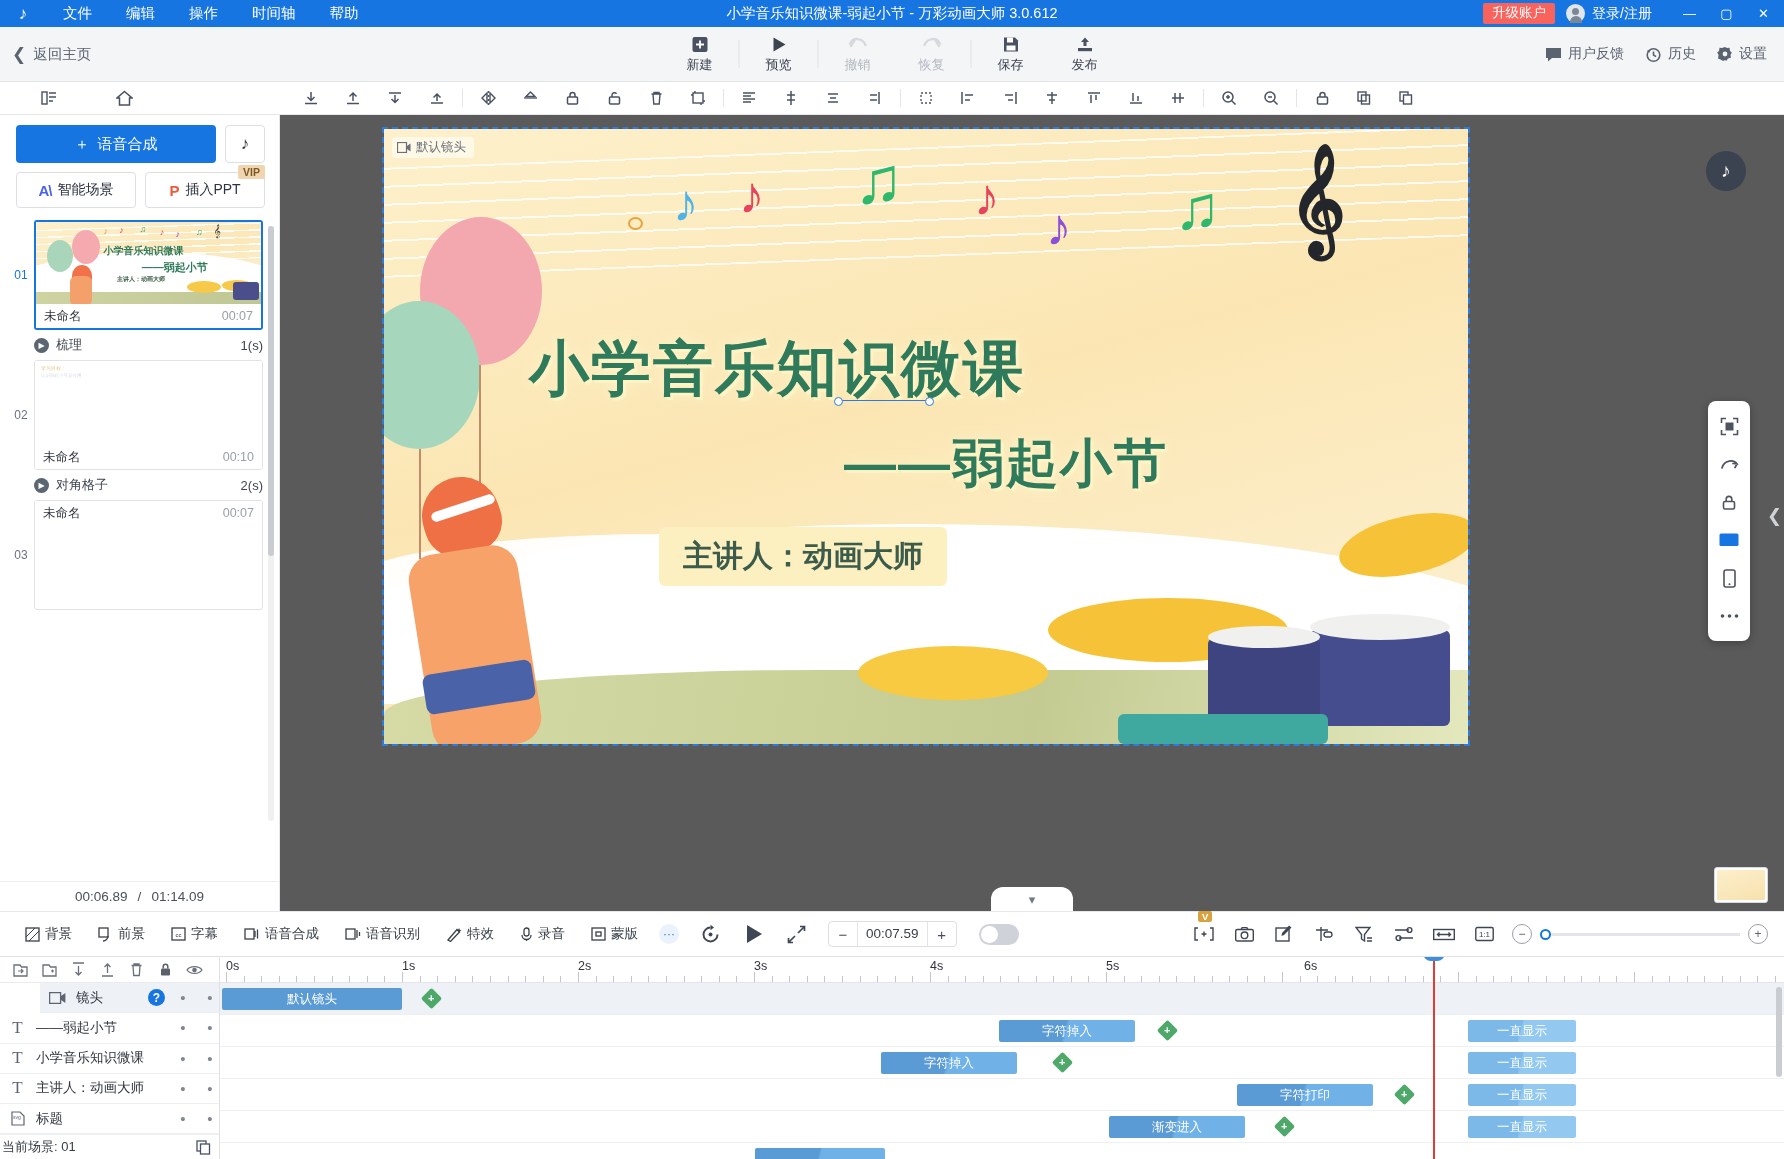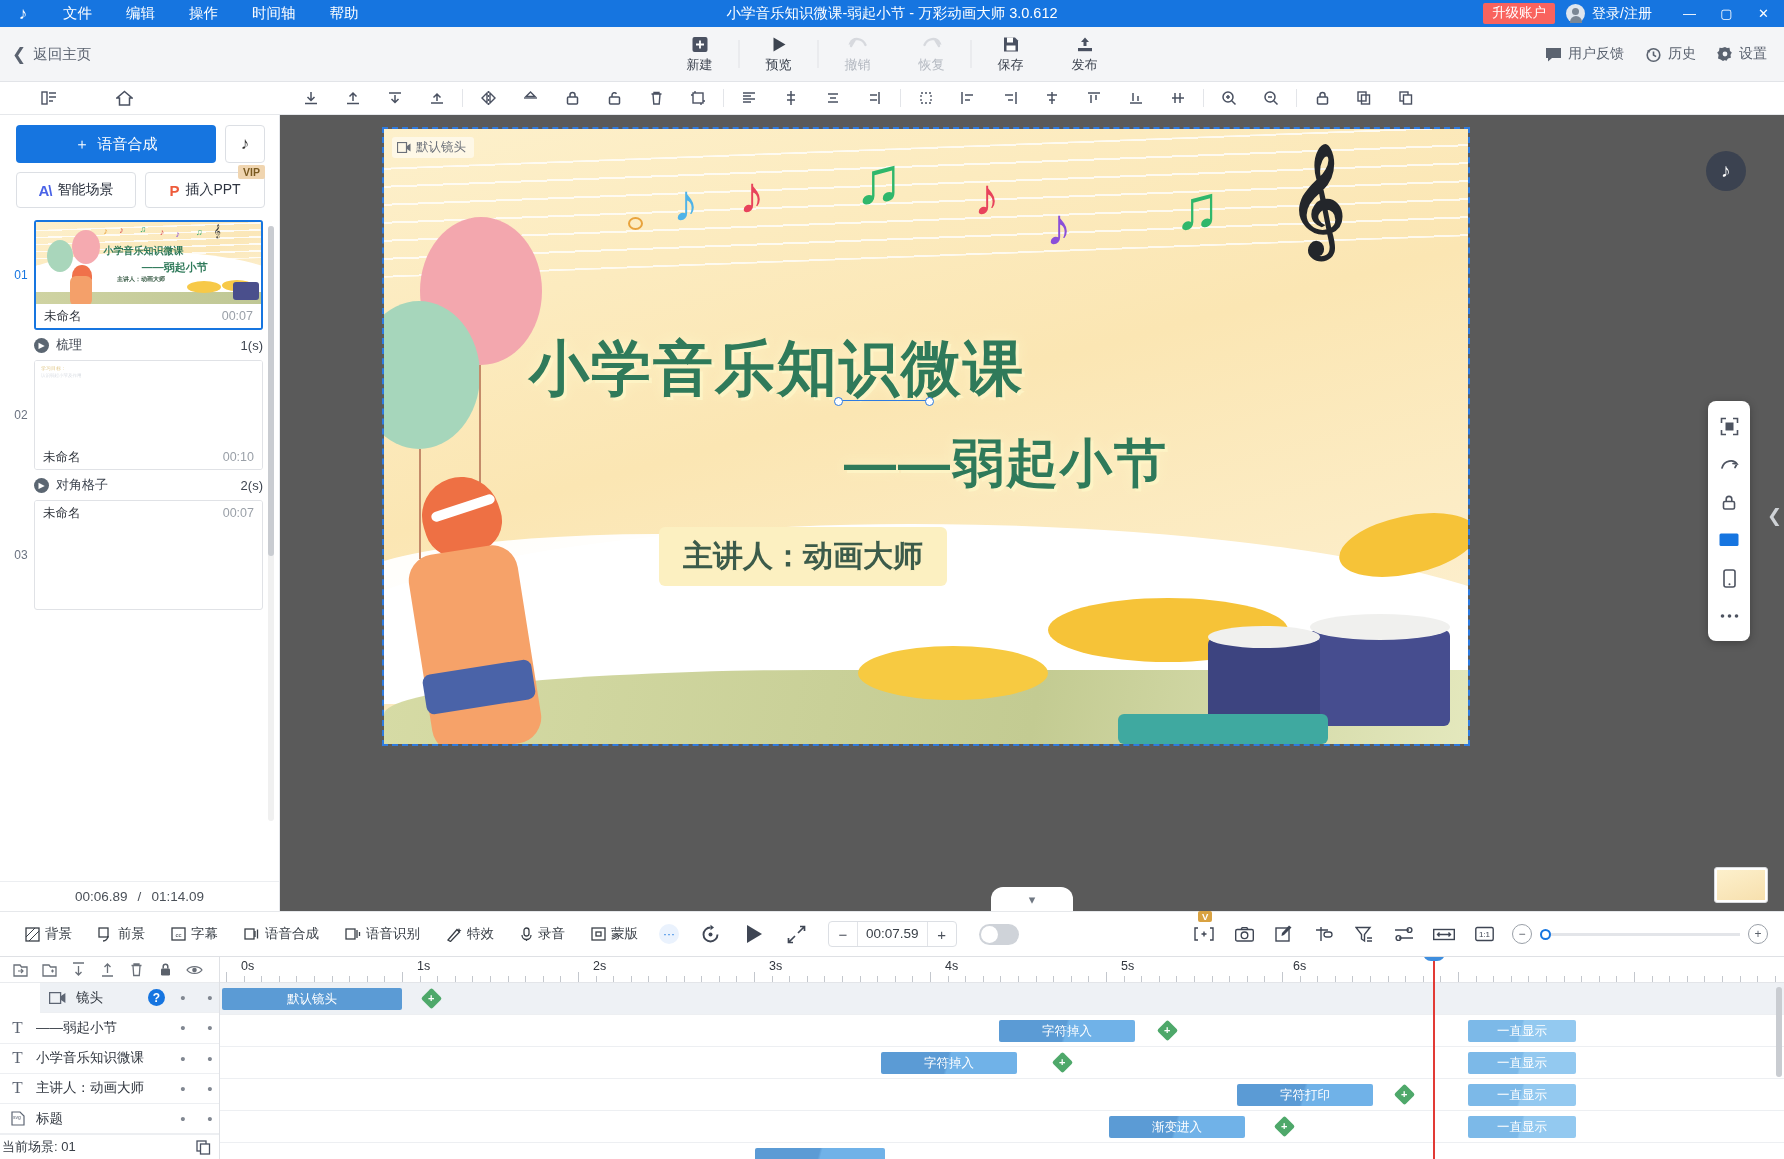--- a/index.html
+++ b/index.html
@@ -252,21 +252,21 @@
   }
   .tl-track-head.sel { background:#eef1f5;margin-left:40px; }
   .tth-icon { width:19px; display:flex; align-items:center; justify-content:center; color:#5d6573;}
   .tth-name { flex:1; white-space:nowrap; overflow:hidden; }
   .q-mark { width:17px;height:17px;border-radius:50%;background:#1675e0;color:#fff;font-size:12px;font-weight:bold;display:flex;align-items:center;justify-content:center;}
   .dotc { width:18px; text-align:center; color:#828892; font-size:15px; line-height:1;}
   .tl-footer { margin-top:auto; height: 26px; display:flex; align-items:center; justify-content:space-between; padding: 0 8px 0 2px; font-size:13px; color:#3a4048; border-top:1px solid #edeff2;}
 
   .tl-right { flex:1; position: relative; overflow:hidden; }
   .ruler { height: 26px; position: relative; border-bottom:1px solid #e3e5e9; background:#fff;}
-  .rl-lab { position:absolute; top:2px; font-size:12.5px; color:#30353d;margin-left:15px; }
+  .rl-lab { position:absolute; top:2px; font-size:12.5px; color:#30353d; }
   .rl-tick { position:absolute; bottom:0; width:1px; background:#c3c7cd; }
   .tl-rows { position:relative; }
   .tl-row { height: 32px; border-bottom:1px solid #edeff2; position:relative; }
   .tl-row.camrow { background:#eef1f5; }
   .clip {
     position:absolute; top:5px; height:22px; border-radius:2px; color:#fff; font-size:12.5px;
     display:flex; align-items:center; justify-content:center; white-space:nowrap;
     background: linear-gradient(105deg,#5b9bd5 0%,#5b9bd5 48%,#70b2e8 50%,#70b2e8 100%);
   }
   .clip.cam { background:#5b9bd5; }
@@ -1046,21 +1046,21 @@
     </div>
 
     <div class="tl-right">
       <div class="ruler">
         <span class="rl-lab" style="left:6px;">0s</span>
         <span class="rl-lab" style="left:182px;">1s</span>
         <span class="rl-lab" style="left:358px;">2s</span>
         <span class="rl-lab" style="left:534px;">3s</span>
         <span class="rl-lab" style="left:710px;">4s</span>
         <span class="rl-lab" style="left:886px;">5s</span>
-        <span class="rl-lab" style="left:1058px;">6s</span>
+        <span class="rl-lab" style="left:1084px;">6s</span>
         <span id="ruler-ticks"><span class="rl-tick" style="left:6px;height:10px;"></span><span class="rl-tick" style="left:23.6px;height:6px;"></span><span class="rl-tick" style="left:41.2px;height:6px;"></span><span class="rl-tick" style="left:58.800000000000004px;height:6px;"></span><span class="rl-tick" style="left:76.4px;height:6px;"></span><span class="rl-tick" style="left:94px;height:6px;"></span><span class="rl-tick" style="left:111.60000000000001px;height:6px;"></span><span class="rl-tick" style="left:129.20000000000002px;height:6px;"></span><span class="rl-tick" style="left:146.8px;height:6px;"></span><span class="rl-tick" style="left:164.4px;height:6px;"></span><span class="rl-tick" style="left:182px;height:10px;"></span><span class="rl-tick" style="left:199.60000000000002px;height:6px;"></span><span class="rl-tick" style="left:217.20000000000002px;height:6px;"></span><span class="rl-tick" style="left:234.8px;height:6px;"></span><span class="rl-tick" style="left:252.40000000000003px;height:6px;"></span><span class="rl-tick" style="left:270px;height:6px;"></span><span class="rl-tick" style="left:287.6px;height:6px;"></span><span class="rl-tick" style="left:305.20000000000005px;height:6px;"></span><span class="rl-tick" style="left:322.8px;height:6px;"></span><span class="rl-tick" style="left:340.40000000000003px;height:6px;"></span><span class="rl-tick" style="left:358px;height:10px;"></span><span class="rl-tick" style="left:375.6px;height:6px;"></span><span class="rl-tick" style="left:393.20000000000005px;height:6px;"></span><span class="rl-tick" style="left:410.8px;height:6px;"></span><span class="rl-tick" style="left:428.40000000000003px;height:6px;"></span><span class="rl-tick" style="left:446.00000000000006px;height:6px;"></span><span class="rl-tick" style="left:463.6px;height:6px;"></span><span class="rl-tick" style="left:481.20000000000005px;height:6px;"></span><span class="rl-tick" style="left:498.80000000000007px;height:6px;"></span><span class="rl-tick" style="left:516.4000000000001px;height:6px;"></span><span class="rl-tick" style="left:534px;height:10px;"></span><span class="rl-tick" style="left:551.6px;height:6px;"></span><span class="rl-tick" style="left:569.2px;height:6px;"></span><span class="rl-tick" style="left:586.8000000000001px;height:6px;"></span><span class="rl-tick" style="left:604.4000000000001px;height:6px;"></span><span class="rl-tick" style="left:622px;height:6px;"></span><span class="rl-tick" style="left:639.6px;height:6px;"></span><span class="rl-tick" style="left:657.2px;height:6px;"></span><span class="rl-tick" style="left:674.8000000000001px;height:6px;"></span><span class="rl-tick" style="left:692.4000000000001px;height:6px;"></span><span class="rl-tick" style="left:710px;height:10px;"></span><span class="rl-tick" style="left:727.6px;height:6px;"></span><span class="rl-tick" style="left:745.2px;height:6px;"></span><span class="rl-tick" style="left:762.8000000000001px;height:6px;"></span><span class="rl-tick" style="left:780.4000000000001px;height:6px;"></span><span class="rl-tick" style="left:798.0000000000001px;height:6px;"></span><span class="rl-tick" style="left:815.6px;height:6px;"></span><span class="rl-tick" style="left:833.2px;height:6px;"></span><span class="rl-tick" style="left:850.8000000000001px;height:6px;"></span><span class="rl-tick" style="left:868.4000000000001px;height:6px;"></span><span class="rl-tick" style="left:886.0000000000001px;height:10px;"></span><span class="rl-tick" style="left:903.6px;height:6px;"></span><span class="rl-tick" style="left:921.2px;height:6px;"></span><span class="rl-tick" style="left:938.8000000000001px;height:6px;"></span><span class="rl-tick" style="left:956.4000000000001px;height:6px;"></span><span class="rl-tick" style="left:974.0000000000001px;height:6px;"></span><span class="rl-tick" style="left:991.6000000000001px;height:6px;"></span><span class="rl-tick" style="left:1009.2px;height:6px;"></span><span class="rl-tick" style="left:1026.8000000000002px;height:6px;"></span><span class="rl-tick" style="left:1044.4px;height:6px;"></span><span class="rl-tick" style="left:1062px;height:10px;"></span><span class="rl-tick" style="left:1079.6000000000001px;height:6px;"></span><span class="rl-tick" style="left:1097.2px;height:6px;"></span><span class="rl-tick" style="left:1114.8000000000002px;height:6px;"></span><span class="rl-tick" style="left:1132.4px;height:6px;"></span><span class="rl-tick" style="left:1150px;height:6px;"></span><span class="rl-tick" style="left:1167.6000000000001px;height:6px;"></span><span class="rl-tick" style="left:1185.2px;height:6px;"></span><span class="rl-tick" style="left:1202.8000000000002px;height:6px;"></span><span class="rl-tick" style="left:1220.4px;height:6px;"></span><span class="rl-tick" style="left:1238px;height:10px;"></span><span class="rl-tick" style="left:1255.6000000000001px;height:6px;"></span><span class="rl-tick" style="left:1273.2px;height:6px;"></span><span class="rl-tick" style="left:1290.8000000000002px;height:6px;"></span><span class="rl-tick" style="left:1308.4px;height:6px;"></span><span class="rl-tick" style="left:1326px;height:6px;"></span><span class="rl-tick" style="left:1343.6000000000001px;height:6px;"></span><span class="rl-tick" style="left:1361.2px;height:6px;"></span><span class="rl-tick" style="left:1378.8000000000002px;height:6px;"></span><span class="rl-tick" style="left:1396.4px;height:6px;"></span><span class="rl-tick" style="left:1414px;height:10px;"></span><span class="rl-tick" style="left:1431.6000000000001px;height:6px;"></span><span class="rl-tick" style="left:1449.2px;height:6px;"></span><span class="rl-tick" style="left:1466.8000000000002px;height:6px;"></span><span class="rl-tick" style="left:1484.4px;height:6px;"></span><span class="rl-tick" style="left:1502.0000000000002px;height:6px;"></span><span class="rl-tick" style="left:1519.6000000000001px;height:6px;"></span><span class="rl-tick" style="left:1537.2px;height:6px;"></span><span class="rl-tick" style="left:1554.8000000000002px;height:6px;"></span></span>
       </div>
 
       <div class="tl-rows">
         <div class="tl-row camrow">
           <div class="clip cam" style="left:2px;width:180px;">默认镜头</div>
           <div class="diamond" style="left:204px;"></div>
         </div>
         <div class="tl-row">
           <div class="clip" style="left:779px;width:136px;">字符掉入</div>

